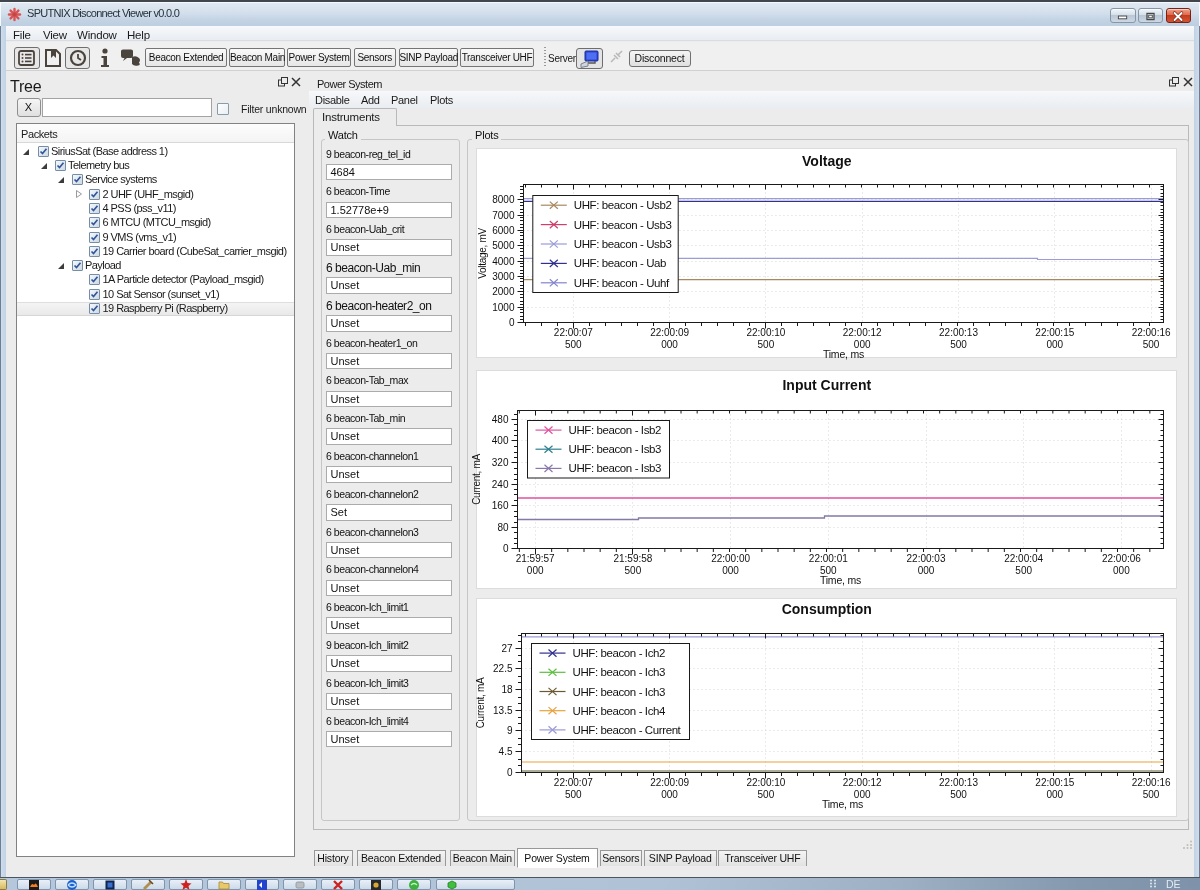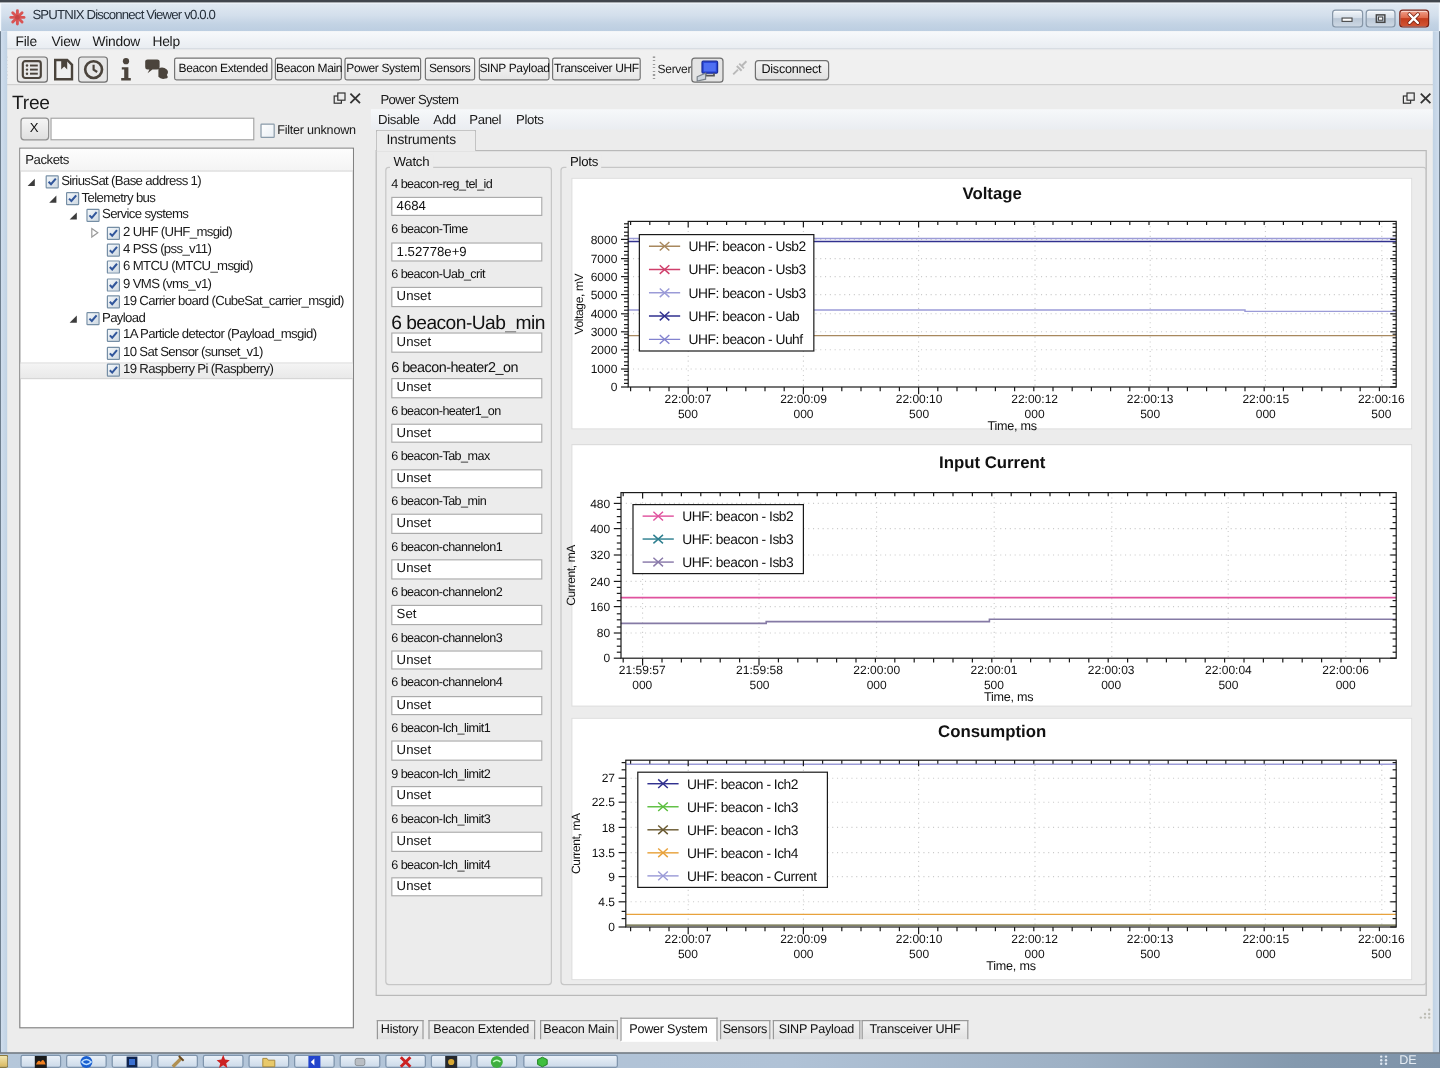--- a/index.html
+++ b/index.html
@@ -98,21 +98,21 @@
 <svg class="a" style="left:278px;top:77px" width="10" height="10" viewBox="0 0 10 10">
     <rect x="0.5" y="3" width="6" height="6" fill="#ececec" stroke="#333" stroke-width="1"></rect>
     <rect x="3.5" y="0.5" width="6" height="6" fill="#ececec" stroke="#333" stroke-width="1"></rect>
   </svg>
 <svg class="a" style="left:291px;top:77px" width="10" height="10" viewBox="0 0 10 10">
     <path d="M1,1 L9,9 M9,1 L1,9" stroke="#333" stroke-width="1.5"></path>
   </svg>
 <div class="a" style="left:16.5px;top:98px;width:24px;height:18.5px;border:1px solid #8f8f8f;border-radius:3px;background:linear-gradient(#f5f5f5,#e0e0e0);font-size:11px;color:#111;text-align:center;line-height:17px">X</div>
 <div class="a" style="left:41.5px;top:97.5px;width:170.5px;height:19px;background:#fff;border:1px solid #a3a3a3"></div>
 <div class="a" style="left:217px;top:102.5px;width:12px;height:12px;background:linear-gradient(135deg,#fefefe,#e9eff5);border:1px solid #8a9cab;border-radius:1px"></div>
-<div class="txt" style="left:231px;top:103px;font-size:10.5px;letter-spacing:-0.2px">Filter unknown</div>
+<div class="txt" style="left:241px;top:103px;font-size:10.5px;letter-spacing:-0.2px">Filter unknown</div>
 <div class="a" style="left:15.5px;top:123px;width:279px;height:734px;background:#fff;border:1px solid #828282"></div>
 <div class="a" style="left:16.5px;top:124px;width:277px;height:19px;background:linear-gradient(#fdfdfd,#f4f4f4);border-bottom:1px solid #d8d8d8"></div>
 <div class="txt" style="left:21px;top:128px;font-size:11px;letter-spacing:-0.4px">Packets</div>
 <div class="a" style="left:16.5px;top:301.5px;width:277px;height:14.5px;background:linear-gradient(#f4f4f4,#e9e9e9);border-top:1px solid #dedede;border-bottom:1px solid #d6d6d6"></div>
 <svg class="a" style="left:22px;top:147.7px" width="8" height="8" viewBox="0 0 8 8">
     <path d="M7,1 L7,7 L1,7 Z" fill="#3c3c3c"></path>
   </svg>
 <div class="a" style="left:37.5px;top:145.7px;width:11px;height:11px;background:linear-gradient(135deg,#f4f8fb,#cfd9e2);border:1px solid #758ea5;border-radius:1px">
     <svg width="11" height="11" viewBox="0 0 11 11" style="position:absolute;left:-1px;top:-1px">
       <path d="M2.5,5.5 L4.5,7.5 L8.5,2.8" fill="none" stroke="#31569b" stroke-width="1.7"></path>
@@ -208,27 +208,27 @@
 <div class="a" style="left:309px;top:91px;width:885px;height:17px;background:linear-gradient(#f6f8fa,#eaedf1)"></div>
 <div class="txt" style="left:315px;top:94px;font-size:11px;letter-spacing:-0.3px">Disable</div>
 <div class="txt" style="left:361px;top:94px;font-size:11px;letter-spacing:-0.3px">Add</div>
 <div class="txt" style="left:391px;top:94px;font-size:11px;letter-spacing:-0.3px">Panel</div>
 <div class="txt" style="left:430px;top:94px;font-size:11px;letter-spacing:-0.3px">Plots</div>
 <div class="a" style="left:313px;top:125px;width:876px;height:705px;border:1px solid #b9b9b9;background:#ececec"></div>
 <div class="a" style="left:313px;top:108px;width:84px;height:18px;border:1px solid #b9b9b9;border-bottom:none;background:#ececec;border-radius:2px 2px 0 0"></div>
 <div class="txt" style="left:322px;top:111px;font-size:11.5px;letter-spacing:-0.2px">Instruments</div>
 <div class="gbox" style="left:321px;top:139px;width:139px;height:682px"></div>
 <div class="glab" style="left:325px;top:129px;background:#ececec;padding:0 3px">Watch</div>
-<div class="glab" style="left:326px;top:147.5px;font-size:10.5px;letter-spacing:-0.45px">4 beacon-reg_tel_id</div>
+<div class="glab" style="left:326px;top:147.5px;font-size:10.5px;letter-spacing:-0.45px">9 beacon-reg_tel_id</div>
 <div class="input" style="left:325.5px;top:163.8px;width:126px;height:16.5px">4684</div>
 <div class="glab" style="left:326px;top:185.3px;font-size:10.5px;letter-spacing:-0.45px">6 beacon-Time</div>
 <div class="input" style="left:325.5px;top:201.6px;width:126px;height:16.5px">1.52778e+9</div>
 <div class="glab" style="left:326px;top:223.1px;font-size:10.5px;letter-spacing:-0.45px">6 beacon-Uab_crit</div>
 <div class="input" style="left:325.5px;top:239.4px;width:126px;height:16.5px">Unset</div>
-<div class="glab" style="left:326px;top:260.9px;font-size:16px;letter-spacing:-0.45px">6 beacon-Uab_min</div>
+<div class="glab" style="left:326px;top:260.9px;font-size:12px;letter-spacing:-0.45px">6 beacon-Uab_min</div>
 <div class="input" style="left:325.5px;top:277.2px;width:126px;height:16.5px">Unset</div>
 <div class="glab" style="left:326px;top:298.7px;font-size:12px;letter-spacing:-0.45px">6 beacon-heater2_on</div>
 <div class="input" style="left:325.5px;top:315.0px;width:126px;height:16.5px">Unset</div>
 <div class="glab" style="left:326px;top:336.5px;font-size:10.5px;letter-spacing:-0.45px">6 beacon-heater1_on</div>
 <div class="input" style="left:325.5px;top:352.8px;width:126px;height:16.5px">Unset</div>
 <div class="glab" style="left:326px;top:374.3px;font-size:10.5px;letter-spacing:-0.45px">6 beacon-Tab_max</div>
 <div class="input" style="left:325.5px;top:390.6px;width:126px;height:16.5px">Unset</div>
 <div class="glab" style="left:326px;top:412.1px;font-size:10.5px;letter-spacing:-0.45px">6 beacon-Tab_min</div>
 <div class="input" style="left:325.5px;top:428.4px;width:126px;height:16.5px">Unset</div>
 <div class="glab" style="left:326px;top:449.9px;font-size:10.5px;letter-spacing:-0.45px">6 beacon-channelon1</div>

